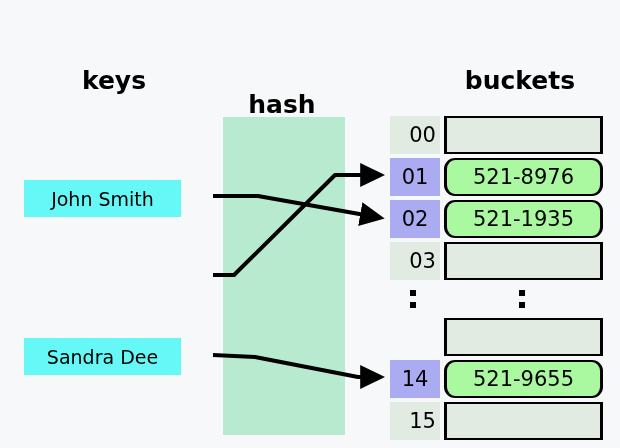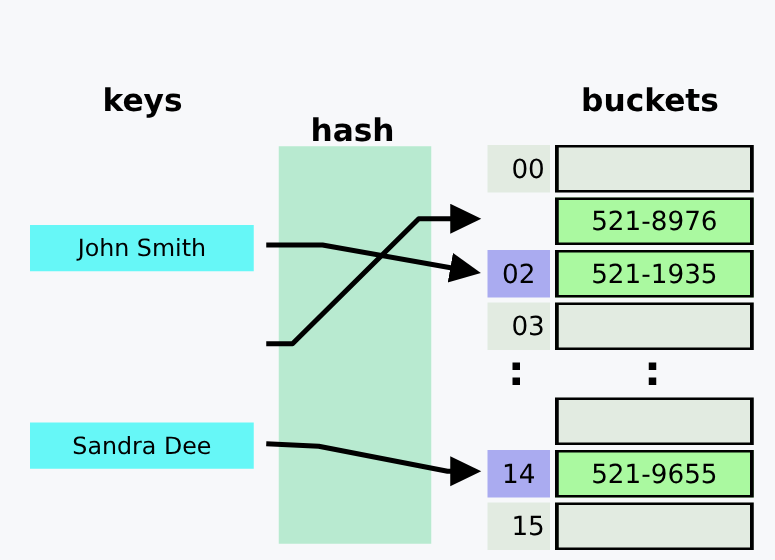--- a/index.html
+++ b/index.html
@@ -43,21 +43,21 @@
     top: 117px;
     width: 122px;
     height: 318px;
     background: #b8ead0;
   }
 
   
   .key-box {
     position: absolute;
     left: 14px;
-    width: 179px;
+    width: 157px;
     height: 37px;
     background: #66f7f7;
     color: #000000;
     font-size: 19px;
     display: flex;
     align-items: center;
     justify-content: center;
     box-sizing: border-box;
     white-space: pre;
   }
@@ -94,21 +94,21 @@
     align-items: center;
     justify-content: center;
     box-sizing: border-box;
     border-left: 3px solid #000000;
     border-right: 3px solid #000000;
     border-top: 2px solid #000000;
     border-bottom: 2px solid #000000;
     white-space: pre;
   }
   .bucket-cell.empty  { background: #e2ebe1; }
-  .bucket-cell.filled { background: #aaf9a0; }
+  .bucket-cell.filled { background: #aaf9a0; border-radius: 11px; }
 
   
   .vdots {
     position: absolute;
     width: 10px;
     height: 26px;
   }
   .vdots i {
     position: absolute;
     left: 0;
@@ -146,20 +146,21 @@
   </div>
 
   <div class="heading" id="buckets-heading">buckets</div>
 
   <div id="hash-band"></div>
 
   <div class="key-box" id="key-0">John Smith</div>
   <div class="key-box" id="key-2">Sandra Dee</div>
 
   <div class="index-cell plain" style="top:116px">00</div>
+  <div class="index-cell highlight" style="top:158px">01</div>
   <div class="index-cell highlight" style="top:200px">02</div>
   <div class="index-cell plain" style="top:242px">03</div>
 
   <div class="bucket-cell empty" style="top:116px"></div>
   <div class="bucket-cell filled" style="top:158px">521-8976</div>
   <div class="bucket-cell filled" style="top:200px">521-1935</div>
   <div class="bucket-cell empty" style="top:242px"></div>
 
   <div class="vdots" id="dots-index">
     <i class="d1"></i>

